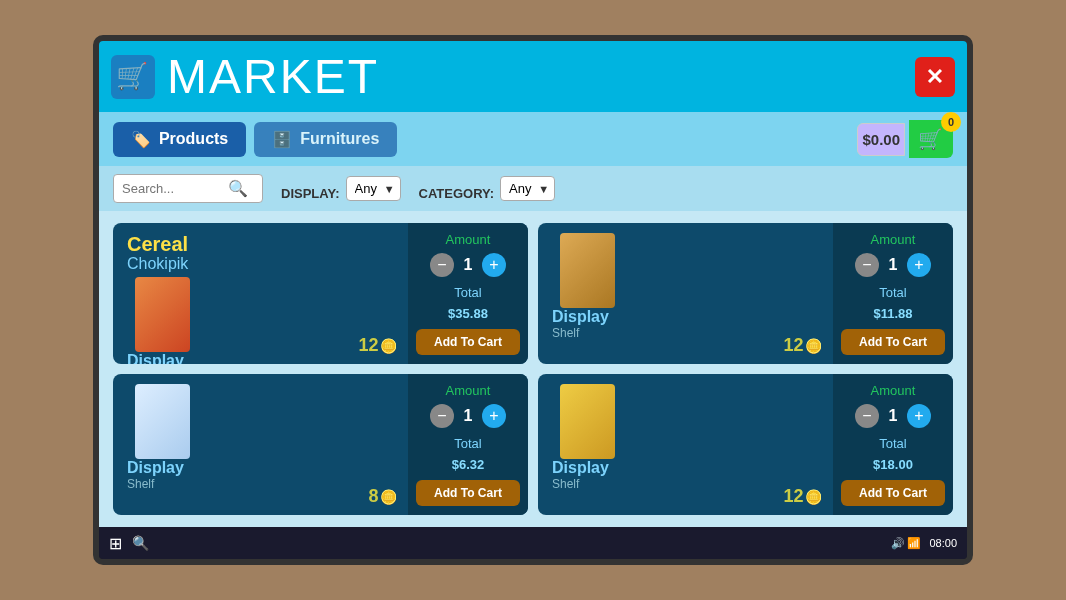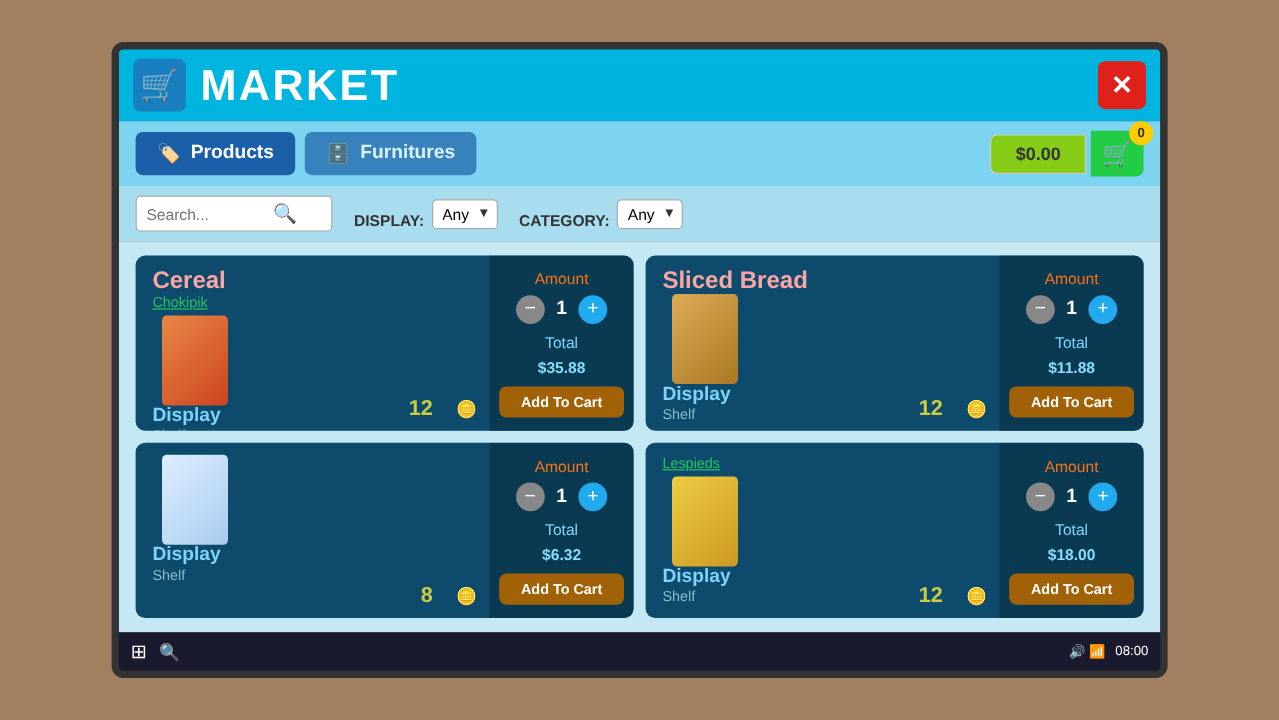--- a/index.html
+++ b/index.html
@@ -42,22 +42,22 @@
       width: 44px;
       height: 44px;
       display: flex;
       align-items: center;
       justify-content: center;
       color: white;
       font-size: 26px;
     }
     .title-text {
       color: white;
-      font-size: 36px;
-      font-weight: bold;
+      font-size: 48px;
+      font-weight: normal;
       letter-spacing: 2px;
     }
     .close-btn {
       background: #e0201a;
       border: none;
       border-radius: 6px;
       width: 40px;
       height: 40px;
       color: white;
       font-size: 22px;
@@ -97,23 +97,23 @@
     .nav-tab.inactive {
       background: #1a5fa8;
       opacity: 0.7;
     }
     .cart-area {
       display: flex;
       align-items: center;
       gap: 4px;
     }
     .cart-price {
-      background: #84cc16;
+      background: #c4b5fd;
       border-radius: 6px 0 0 6px;
-      padding: 7px 20px;
+      padding: 7px 4px;
       font-size: 15px;
       font-weight: bold;
       color: #333;
       border: 1px solid #ccc;
     }
     .cart-btn {
       background: #22cc44;
       border: none;
       border-radius: 0 6px 6px 0;
       width: 44px;
@@ -150,21 +150,21 @@
       min-height: 44px;
     }
     .search-box {
       display: flex;
       align-items: center;
       background: white;
       border: 1px solid #aaa;
       border-radius: 4px;
       padding: 4px 8px;
       gap: 6px;
-      width: 164px;
+      width: 150px;
     }
     .search-box input {
       border: none;
       outline: none;
       font-size: 13px;
       width: 100px;
       color: #aaa;
     }
     .filter-group {
       display: flex;
@@ -215,30 +215,29 @@
       position: relative;
     }
     .product-info {
       flex: 1;
       padding: 10px 10px 10px 14px;
       display: flex;
       flex-direction: column;
       justify-content: flex-start;
     }
     .product-name {
-      color: #fca5a5;
+      color: #fde047;
       font-size: 20px;
       font-weight: bold;
       line-height: 1.1;
     }
     .product-brand {
-      color: #22c55e;
-      font-size: 12px;
+      color: #7dd3fc;
+      font-size: 16px;
       margin-bottom: 4px;
-      text-decoration: underline;
     }
     .product-image-area {
       display: flex;
       align-items: center;
       justify-content: center;
       width: 70px;
     }
     .product-image-placeholder {
       width: 55px;
       height: 75px;
@@ -261,37 +260,37 @@
     }
     .product-qty {
       position: absolute;
       bottom: 8px;
       right: 130px;
       color: #cccc44;
       font-size: 18px;
       font-weight: bold;
       display: flex;
       align-items: center;
-      gap: 20px;
+      gap: 2px;
     }
     .product-qty-icon {
       font-size: 14px;
     }
     .product-controls {
       background: #0a3a52;
       width: 120px;
       display: flex;
       flex-direction: column;
       align-items: center;
       justify-content: center;
       padding: 10px 8px;
       gap: 6px;
     }
     .amount-label {
-      color: #f97316;
+      color: #22c55e;
       font-size: 13px;
     }
     .qty-row {
       display: flex;
       align-items: center;
       gap: 6px;
     }
     .qty-btn {
       background: #555;
       border: none;
@@ -452,21 +451,20 @@
         <span class="qty-value">1</span>
         <button class="qty-btn plus">+</button>
       </div>
       <span class="total-label">Total</span>
       <span class="total-value">$35.88</span>
       <button class="add-to-cart-btn">Add To Cart</button>
     </div>
   </div>
       <div class="product-card">
     <div class="product-info">
-      <span class="product-name">Sliced Bread</span>
       <div class="product-image-area">
         <div class="product-image-placeholder img-bread"></div>
       </div>
       <span class="display-label">Display</span>
       <span class="display-sub">Shelf</span>
 
     </div>
     <div class="product-qty">
       <span>12</span>
       <span class="product-qty-icon">🪙</span>
@@ -503,21 +501,20 @@
         <span class="qty-value">1</span>
         <button class="qty-btn plus">+</button>
       </div>
       <span class="total-label">Total</span>
       <span class="total-value">$6.32</span>
       <button class="add-to-cart-btn">Add To Cart</button>
     </div>
   </div>
       <div class="product-card">
     <div class="product-info">
-      <span class="product-brand">Lespieds</span>
       <div class="product-image-area">
         <div class="product-image-placeholder img-oil"></div>
       </div>
       <span class="display-label">Display</span>
       <span class="display-sub">Shelf</span>
 
     </div>
     <div class="product-qty">
       <span>12</span>
       <span class="product-qty-icon">🪙</span>

